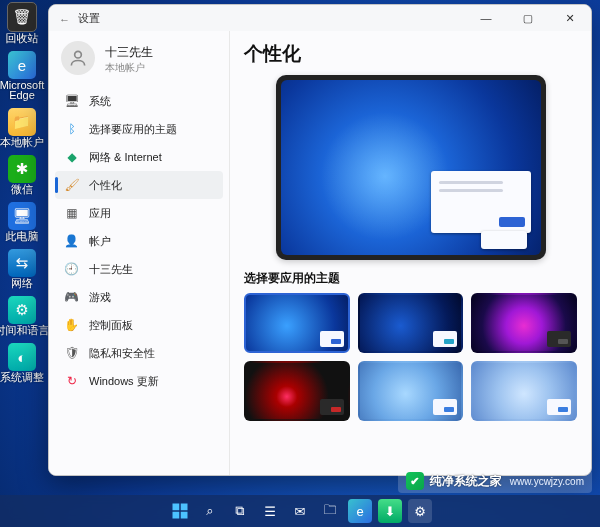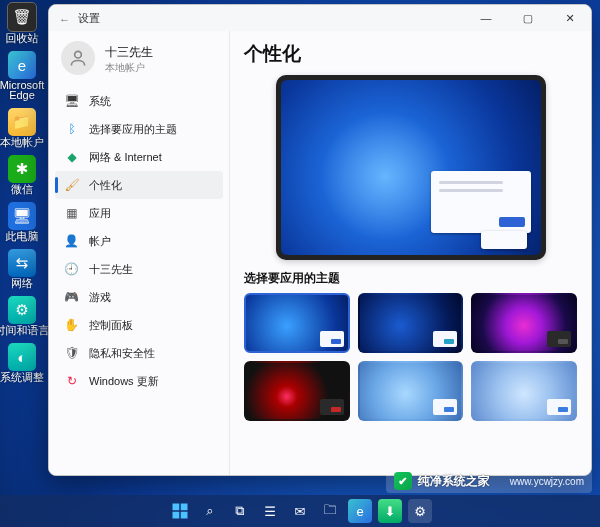--- a/index.html
+++ b/index.html
@@ -73,21 +73,21 @@
   .t4 .mini{background:#2a2a2a}.t4 .mini::after{background:#c62828}
   .t5{background:radial-gradient(circle at 45% 55%,#a8d8ff,#6aa7e6 50%,#3a6ab0)}
   .t5 .mini::after{background:#3a7de0}
   .t6{background:radial-gradient(circle at 50% 55%,#cfe6ff,#9cc2ef 45%,#5e8bcf)}
   .t6 .mini::after{background:#3a7de0}
   
   .wm{position:absolute;right:8px;bottom:34px;display:flex;align-items:center;gap:6px;
     background:rgba(255,255,255,.18);padding:3px 8px;border-radius:4px;color:#fff;z-index:3}
   .wm .logo{width:18px;height:18px;border-radius:4px;background:linear-gradient(135deg,#12c45a,#0aa44a);display:flex;align-items:center;justify-content:center;color:#fff;font-weight:bold;font-size:11px}
   .wm .txt{font-size:12px;font-weight:600;text-shadow:0 0 2px rgba(0,0,0,.6)}
-  .wm .url{font-size:10px;color:#e8f0ff;margin-left:14px}
+  .wm .url{font-size:10px;color:#e8f0ff;margin-left:2px}
   
   .taskbar{position:absolute;left:0;right:0;bottom:0;height:32px;background:rgba(18,45,100,.78);
     backdrop-filter:blur(6px);display:flex;align-items:center;justify-content:center;gap:6px;z-index:4}
   .tb{width:24px;height:24px;border-radius:4px;display:flex;align-items:center;justify-content:center;color:#fff;font-size:13px}
   .tb.start{background:transparent;}
   .tb.start svg{width:18px;height:18px}
   .tb.active{background:rgba(255,255,255,.15)}
   .tb.edge{background:linear-gradient(135deg,#38c1cf,#2b6de1)}
   .tb.store{background:linear-gradient(#4d8,#0a6)}
 </style>

